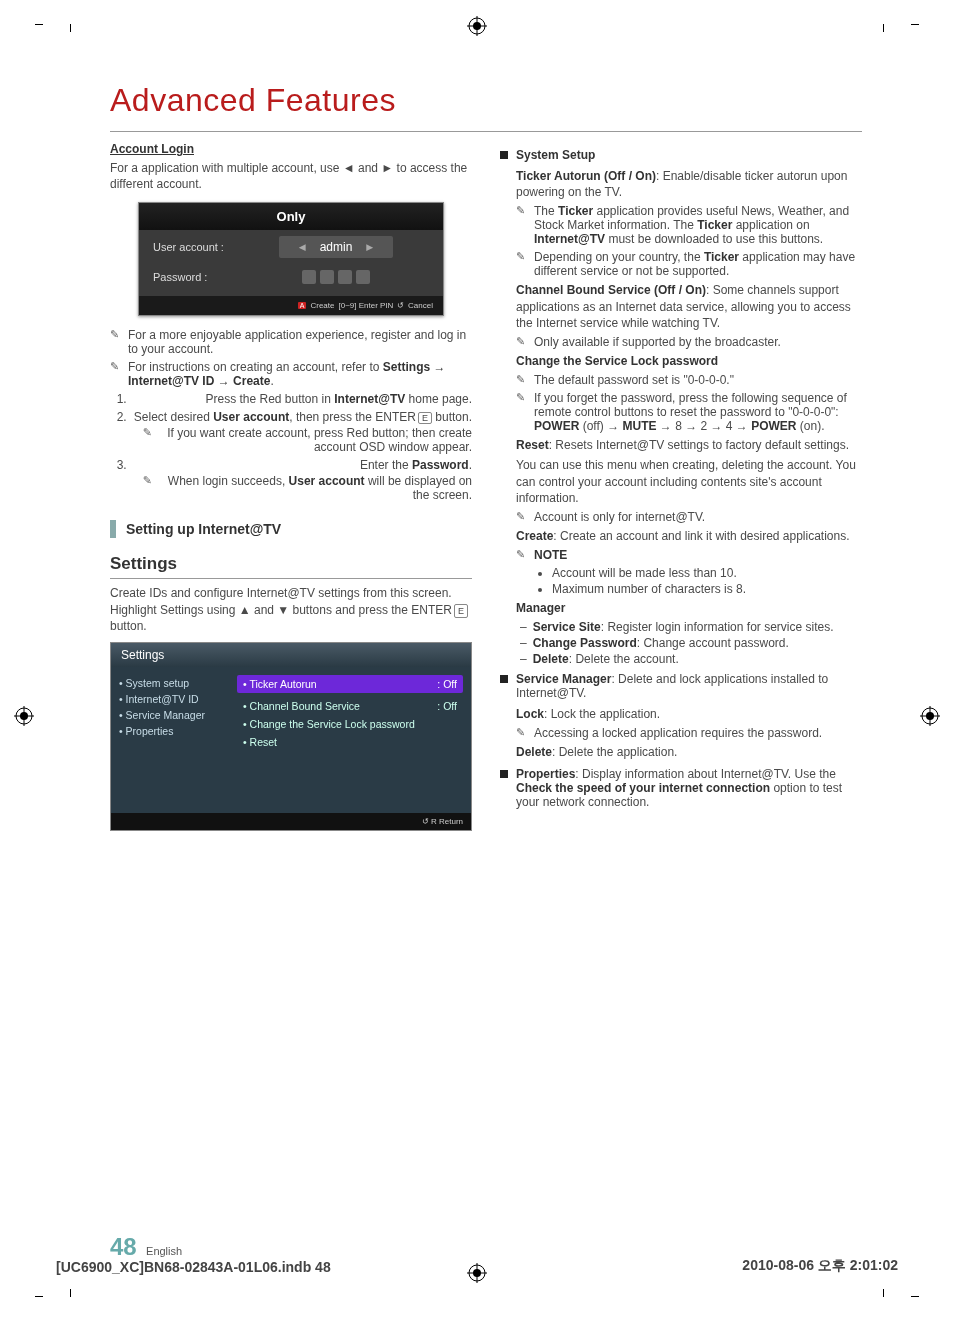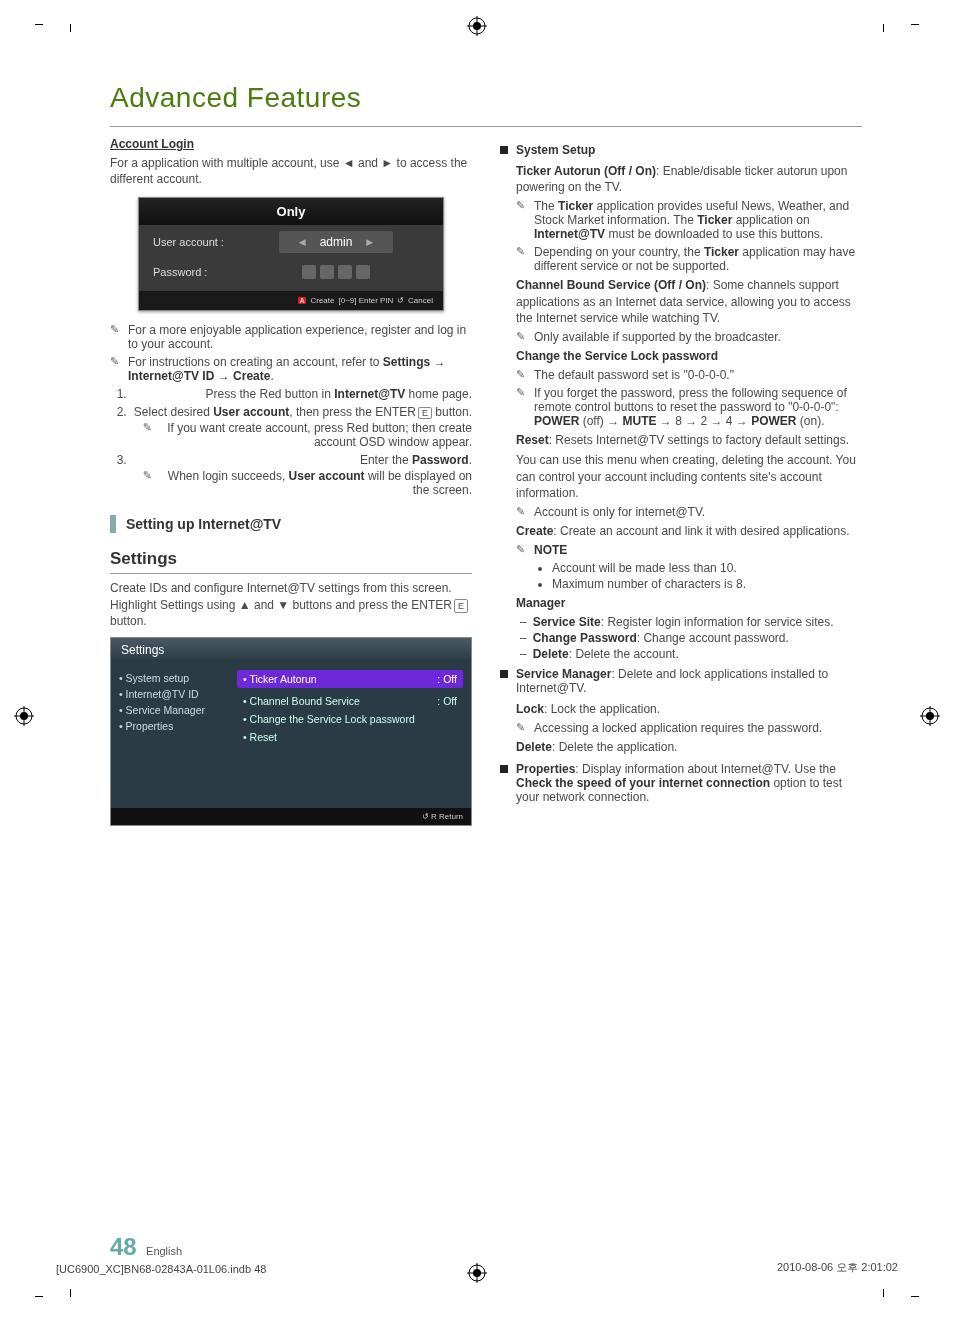--- a/index.html
+++ b/index.html
@@ -8,21 +8,21 @@
   .crop-h2 { position: absolute; top: 24px; right: 70px; height: 8px; width: 1px; background: #000; }
   .crop-h3 { position: absolute; bottom: 24px; left: 70px; height: 8px; width: 1px; background: #000; }
   .crop-h4 { position: absolute; bottom: 24px; right: 70px; height: 8px; width: 1px; background: #000; }
   .crop-v1 { position: absolute; top: 24px; left: 35px; width: 8px; height: 1px; background: #000; }
   .crop-v2 { position: absolute; top: 24px; right: 35px; width: 8px; height: 1px; background: #000; }
   .crop-v3 { position: absolute; bottom: 24px; left: 35px; width: 8px; height: 1px; background: #000; }
   .crop-v4 { position: absolute; bottom: 24px; right: 35px; width: 8px; height: 1px; background: #000; }
   .regmark { position: absolute; width: 20px; height: 20px; }
   .regmark svg { width: 100%; height: 100%; }
   .content { position: absolute; top: 82px; left: 110px; width: 752px; }
-  h2.page-title { font-size: 28px; font-weight: 300; color: #4d7c0f; margin: 0 0 12px 0; letter-spacing: 0.5px; }
+  h2.page-title { font-size: 32px; font-weight: 300; color: #b91c1c; margin: 0 0 12px 0; letter-spacing: 0.5px; }
   .columns { display: flex; gap: 28px; border-top: 1px solid #999; padding-top: 10px; }
   .col { flex: 1 1 50%; min-width: 0; }
   .underline { text-decoration: underline; color: #333; font-weight: bold; margin-bottom: 4px; }
   p { margin: 4px 0; line-height: 1.35; }
   b { color: #333; }
   .login-box { background: #3a3a3a; border: 1px solid #888; margin: 10px 28px 12px 28px; box-shadow: 0 1px 3px rgba(0,0,0,0.4); }
   .login-title { background: linear-gradient(#222,#111); color: #fff; font-weight: bold; text-align: center; padding: 6px 0; font-size: 13px; }
   .login-row { display: flex; align-items: center; padding: 6px 14px; color: #ddd; font-size: 11px; }
   .login-label { width: 90px; text-align: left; }
   .login-val { flex: 1; display: flex; align-items: center; justify-content: center; }
@@ -53,21 +53,21 @@
   .settings-main .hl { background: #6d28d9; color: #fff; padding: 3px 6px; display: flex; justify-content: space-between; border-radius: 2px; margin-bottom: 4px; }
   .settings-main .row { padding: 3px 6px; display: flex; justify-content: space-between; }
   .settings-footer { background: #111; color: #ccc; font-size: 8px; text-align: right; padding: 4px 8px; }
   .sq { display: inline-block; width: 8px; height: 8px; background: #222; margin-right: 8px; margin-top: 3px; flex-shrink: 0; }
   .sq-row { display: flex; align-items: flex-start; margin: 6px 0; }
   .dash-list { padding-left: 4px; }
   .dash-list .dr { display: flex; margin: 2px 0; }
   .dash-list .dr::before { content: "–"; margin-right: 6px; }
   .dot-list { padding-left: 18px; list-style: disc; margin: 2px 0; }
   .dot-list li { margin: 2px 0; }
-  .footer-row { position: absolute; bottom: 46px; left: 56px; right: 56px; display: flex; justify-content: space-between; align-items: flex-end; font-size: 11px; color: #444; }
+  .footer-row { position: absolute; bottom: 46px; left: 56px; right: 56px; display: flex; justify-content: space-between; align-items: flex-end; font-size: 14px; color: #444; font-weight: bold; }
   .page-num { font-size: 24px; font-weight: bold; color: #6aa; }
   .lang { font-size: 11px; color: #555; margin-left: 6px; }
 </style>
 </head>
 <body>
 
 <div class="page">
   <div class="crop-h1"></div>
     <div class="crop-h2"></div>
     <div class="crop-h3"></div>

